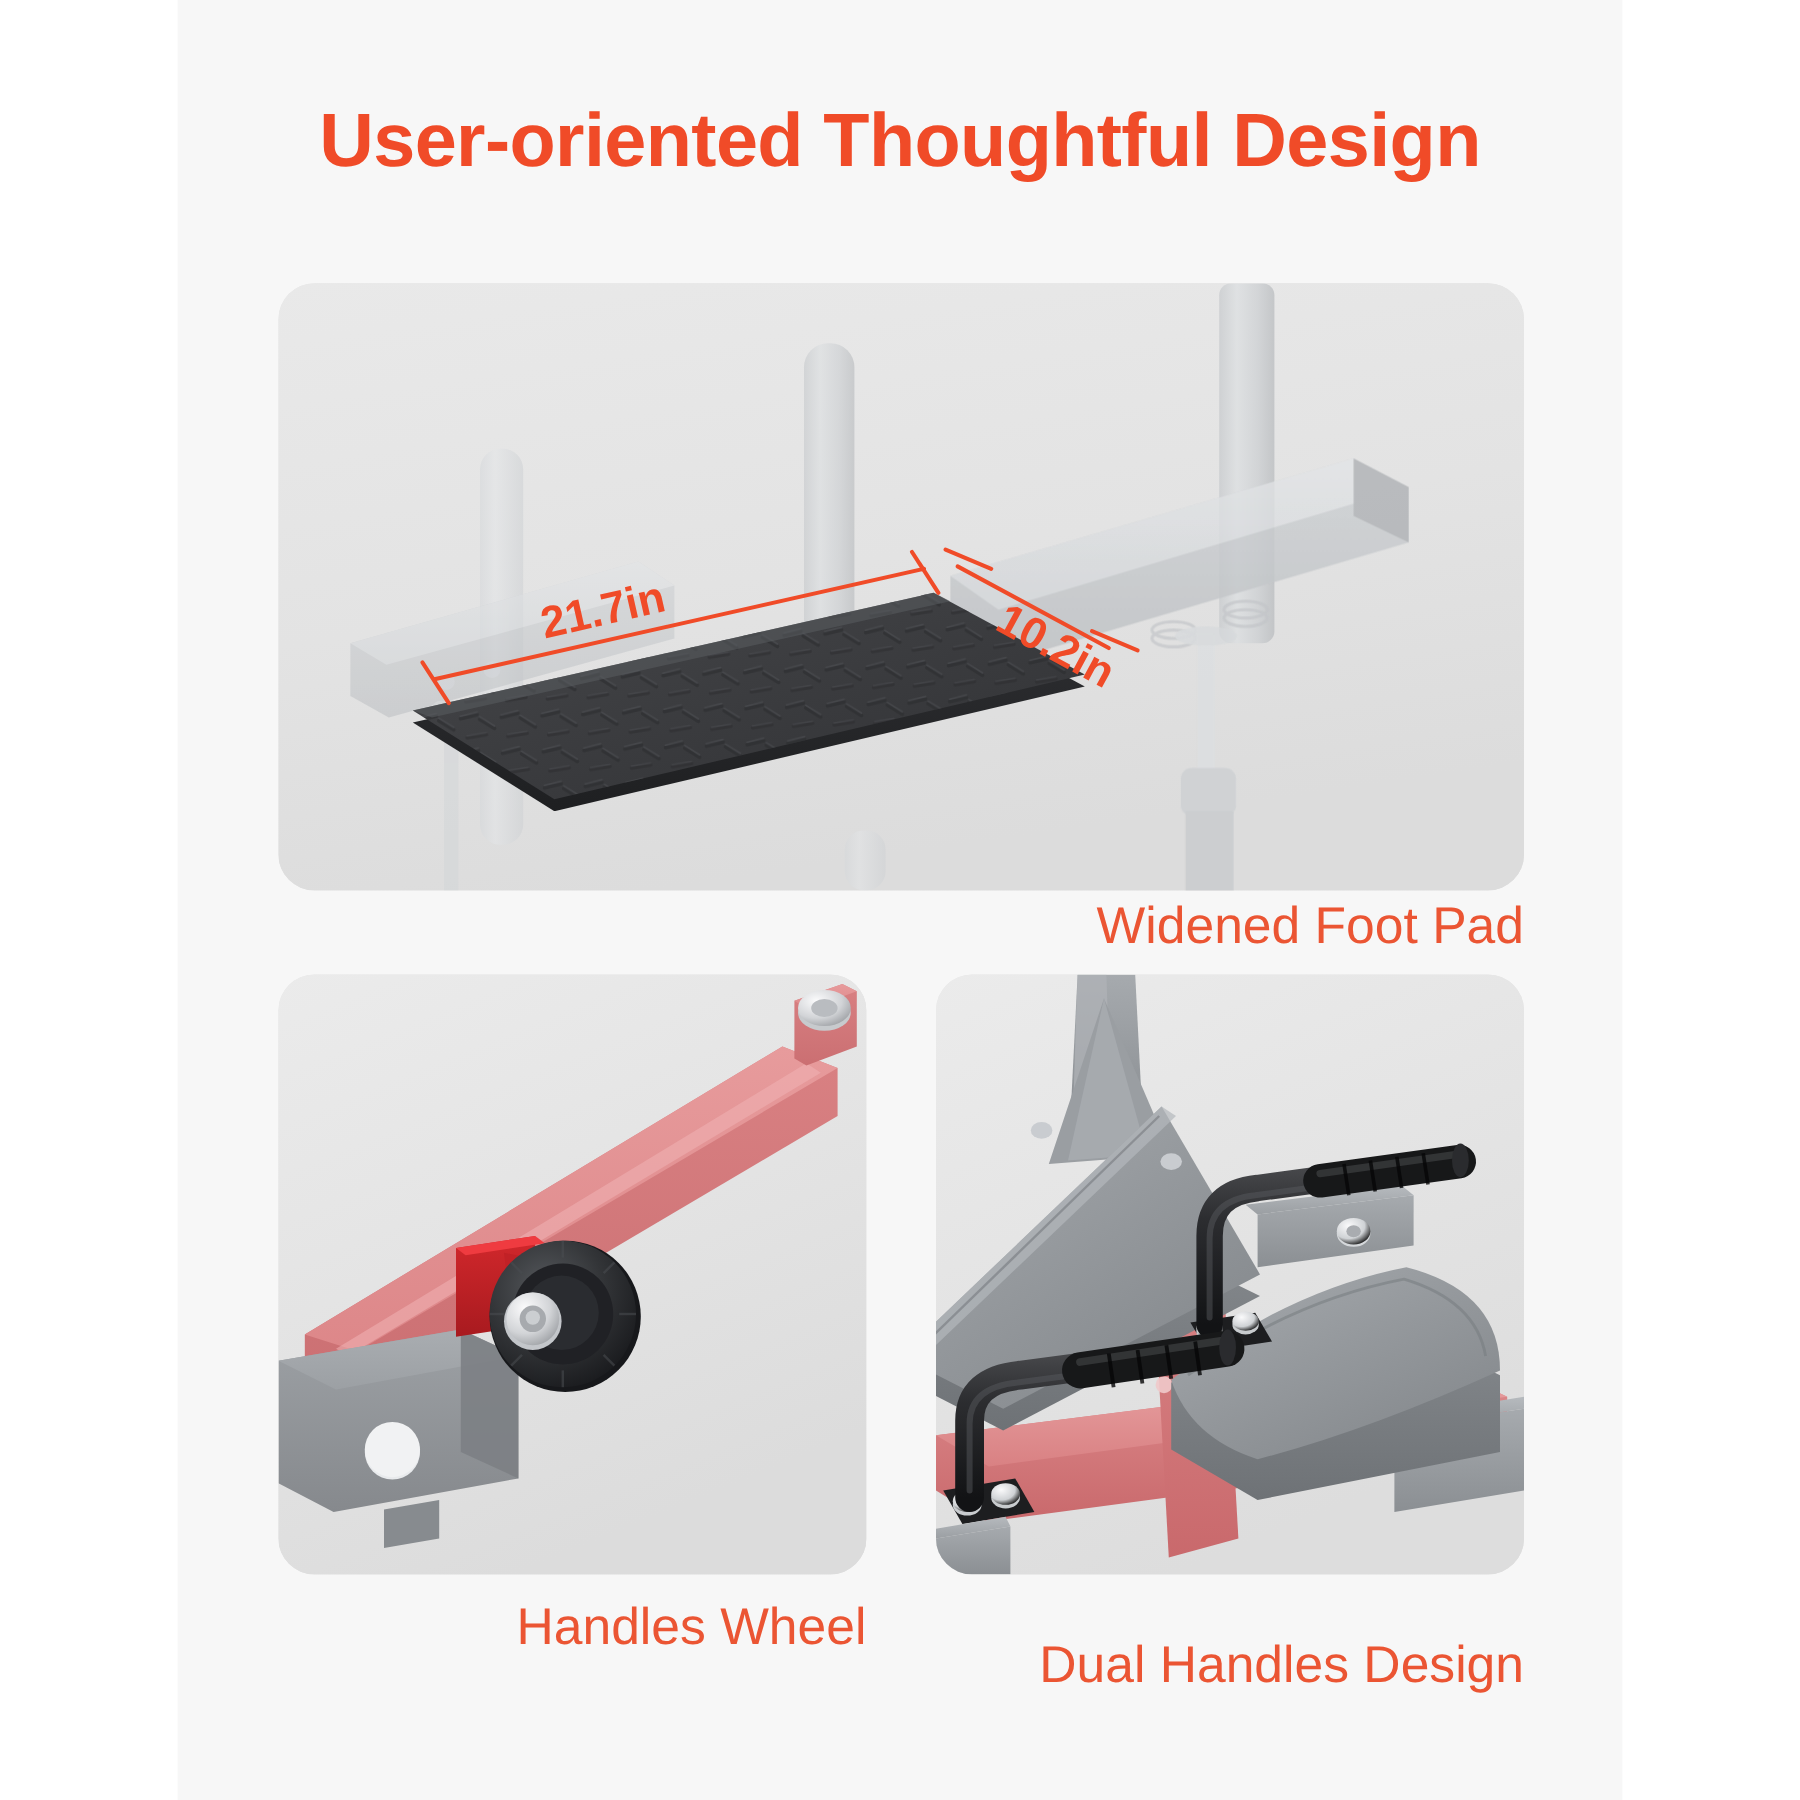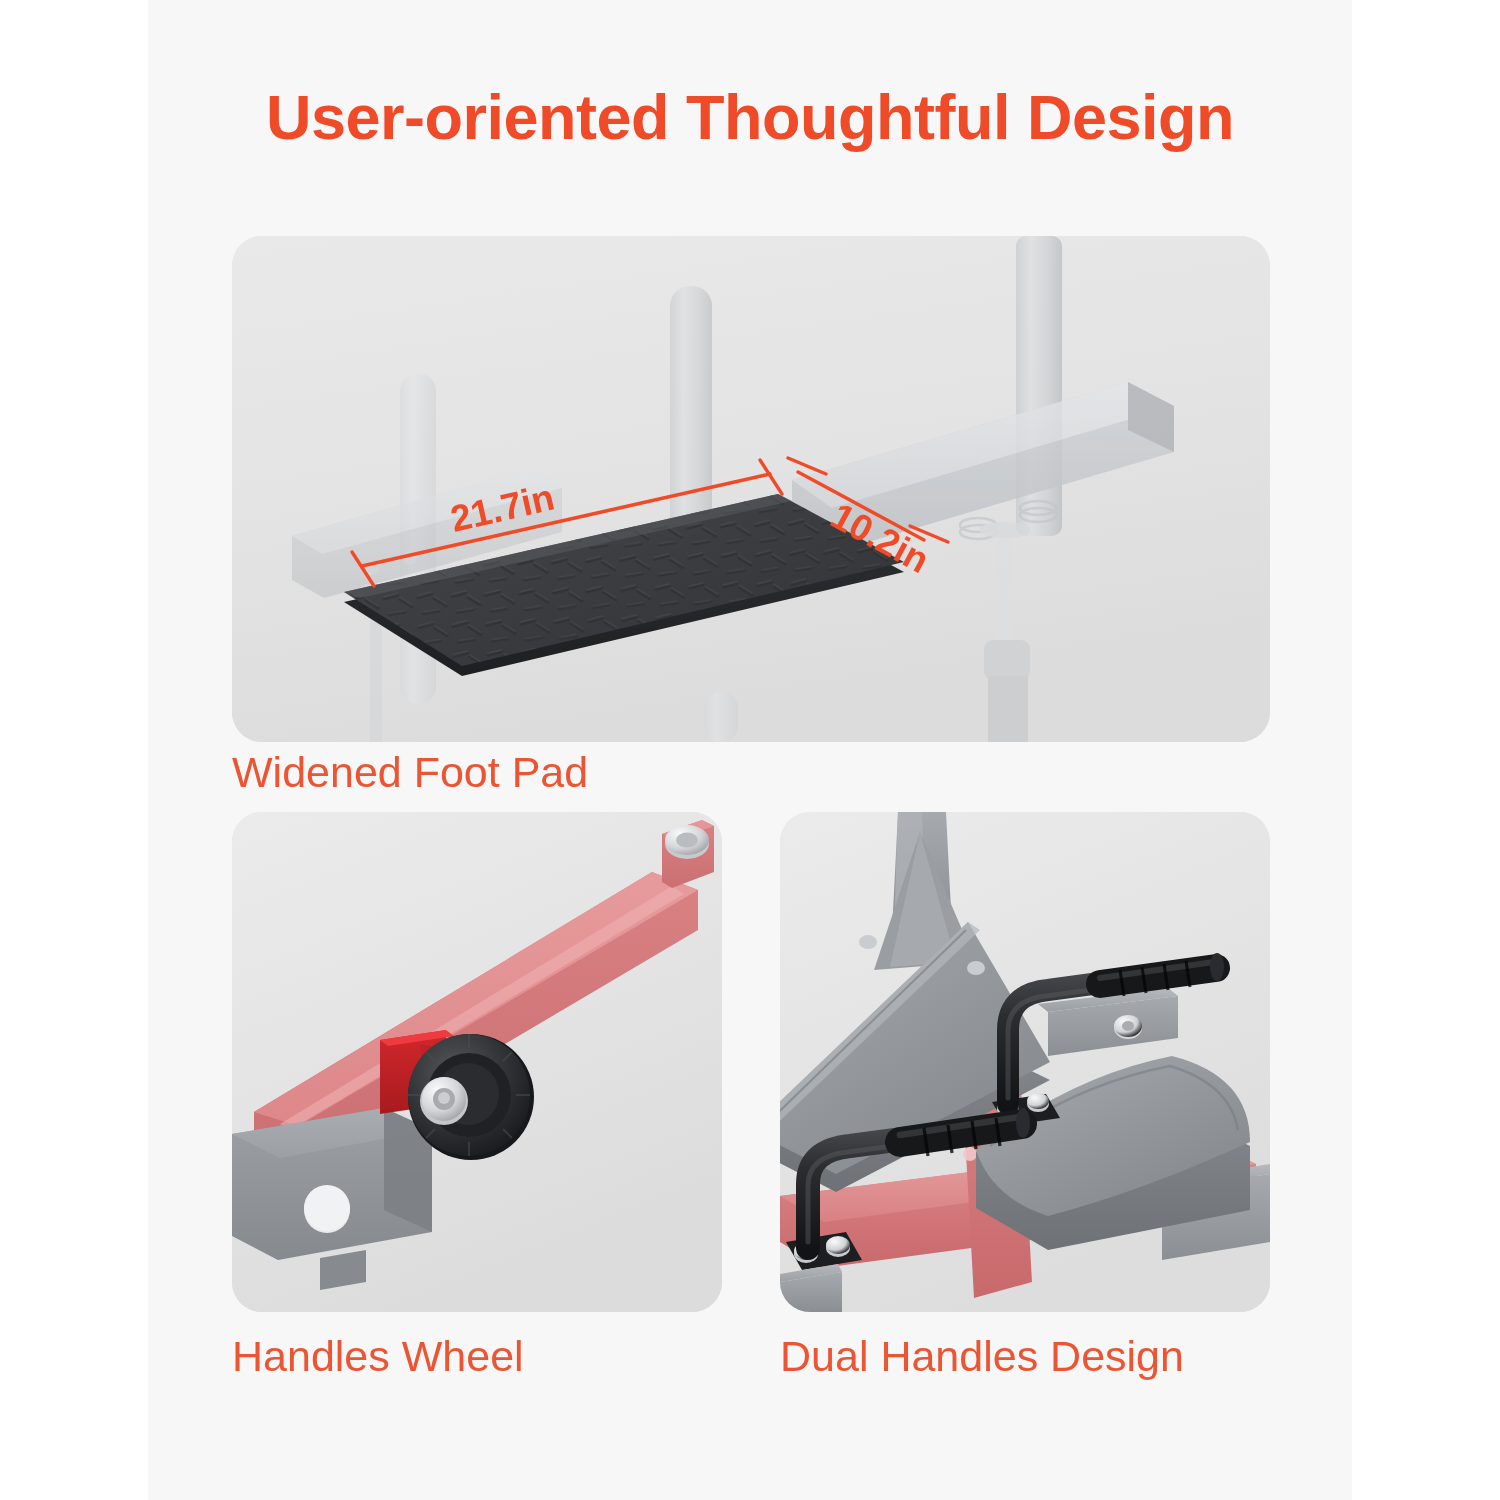--- a/index.html
+++ b/index.html
@@ -44,29 +44,29 @@
     border-radius:30px;
     overflow:hidden;
     background:linear-gradient(160deg,#e6e6e6 0%,#e2e2e2 45%,#dedede 100%);
   }
   #panel-foot{ left:232px; top:236px; width:1038px; height:506px; }
   #panel-wheel{ left:232px; top:812px; width:490px; height:500px; }
   #panel-handles{ left:780px; top:812px; width:490px; height:500px; }
 
   .caption{
     position:absolute;
-    text-align:left;
+    text-align:right;
     color:#eb5533;
     font-size:43px;
     font-weight:normal;
     white-space:nowrap;
   }
   #cap-foot{ left:232px; top:748px; width:1038px; }
   #cap-wheel{ left:232px; top:1332px; width:490px; }
-  #cap-handles{ left:780px; top:1332px; width:490px; }
+  #cap-handles{ left:780px; top:1364px; width:490px; }
 
   
   .art{ position:absolute; left:0; top:0; width:100%; height:100%; display:block; }
 
   .dim-text{
     font-family:"Liberation Sans", sans-serif;
     font-size:37px;
     font-weight:600;
     fill:#f04b28;
   }

